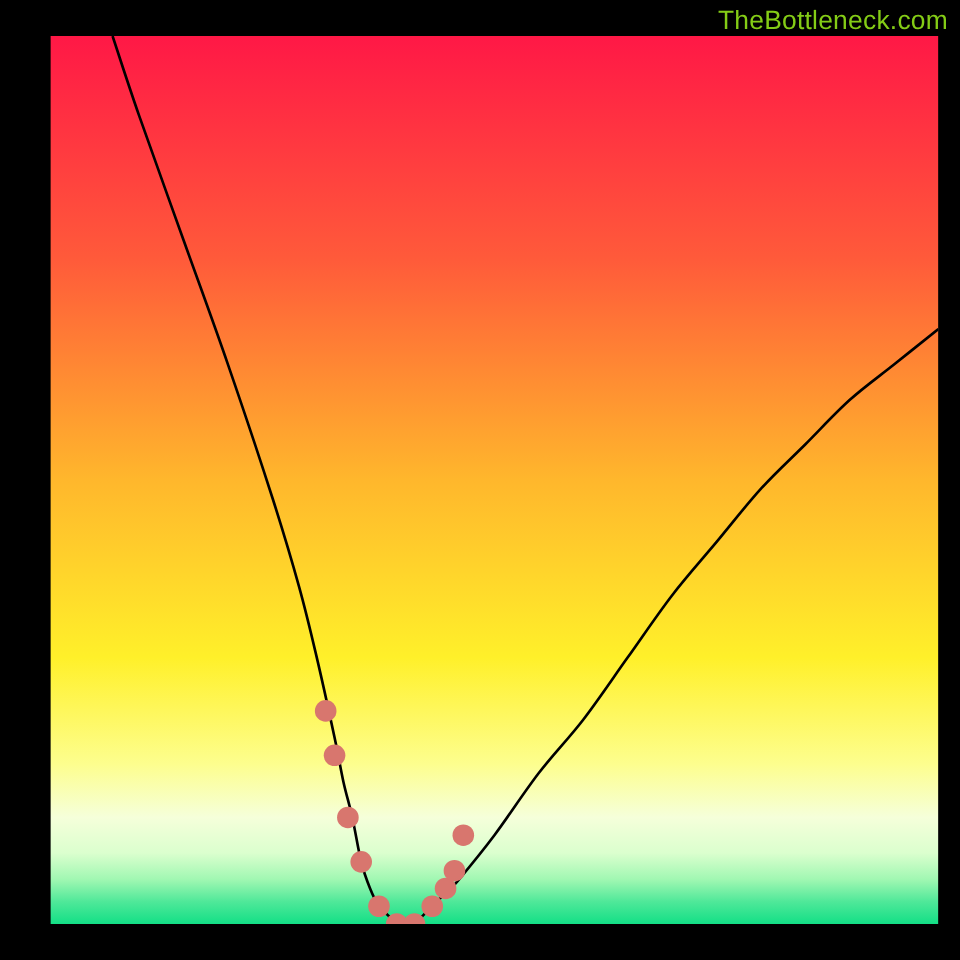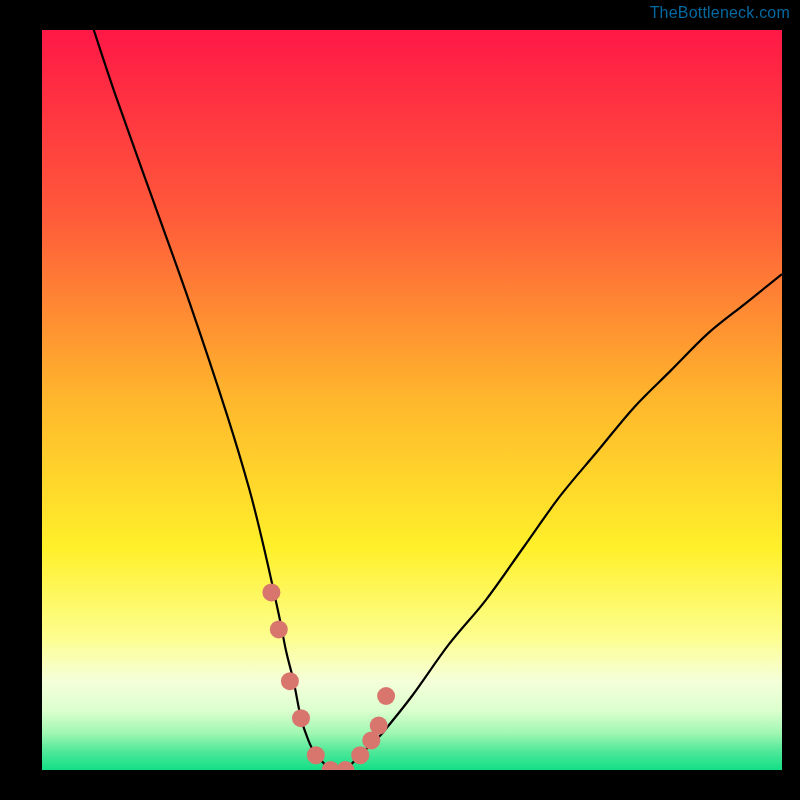--- a/index.html
+++ b/index.html
@@ -14,23 +14,23 @@
   .outer {
     position: relative;
     width: 800px;
     height: 800px;
     background: #000;
   }
   .watermark {
     position: absolute;
     top: 4px;
     right: 10px;
-    font-size: 16px;
+    font-size: 22px;
     font-weight: 500;
-    color: #0369a1;
+    color: #84cc16;
     letter-spacing: 0.2px;
     z-index: 5;
   }
   .plot {
     position: absolute;
     left: 42px;
     top: 30px;
     width: 740px;
     height: 740px;
     box-sizing: border-box;

